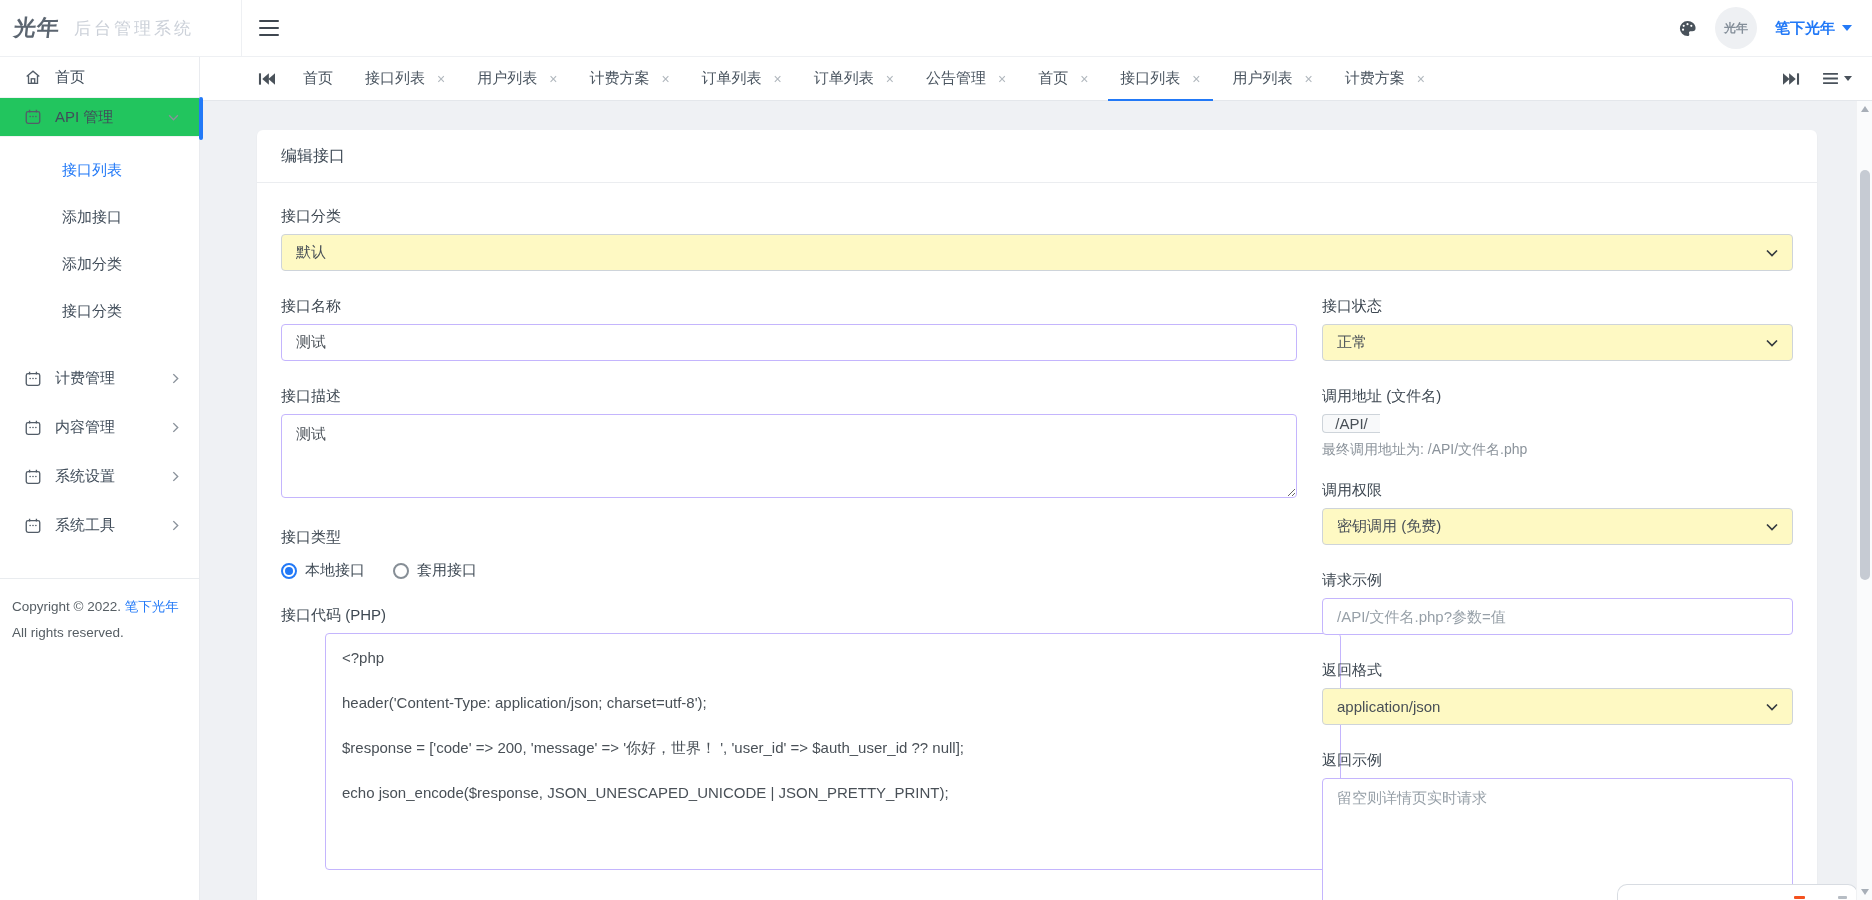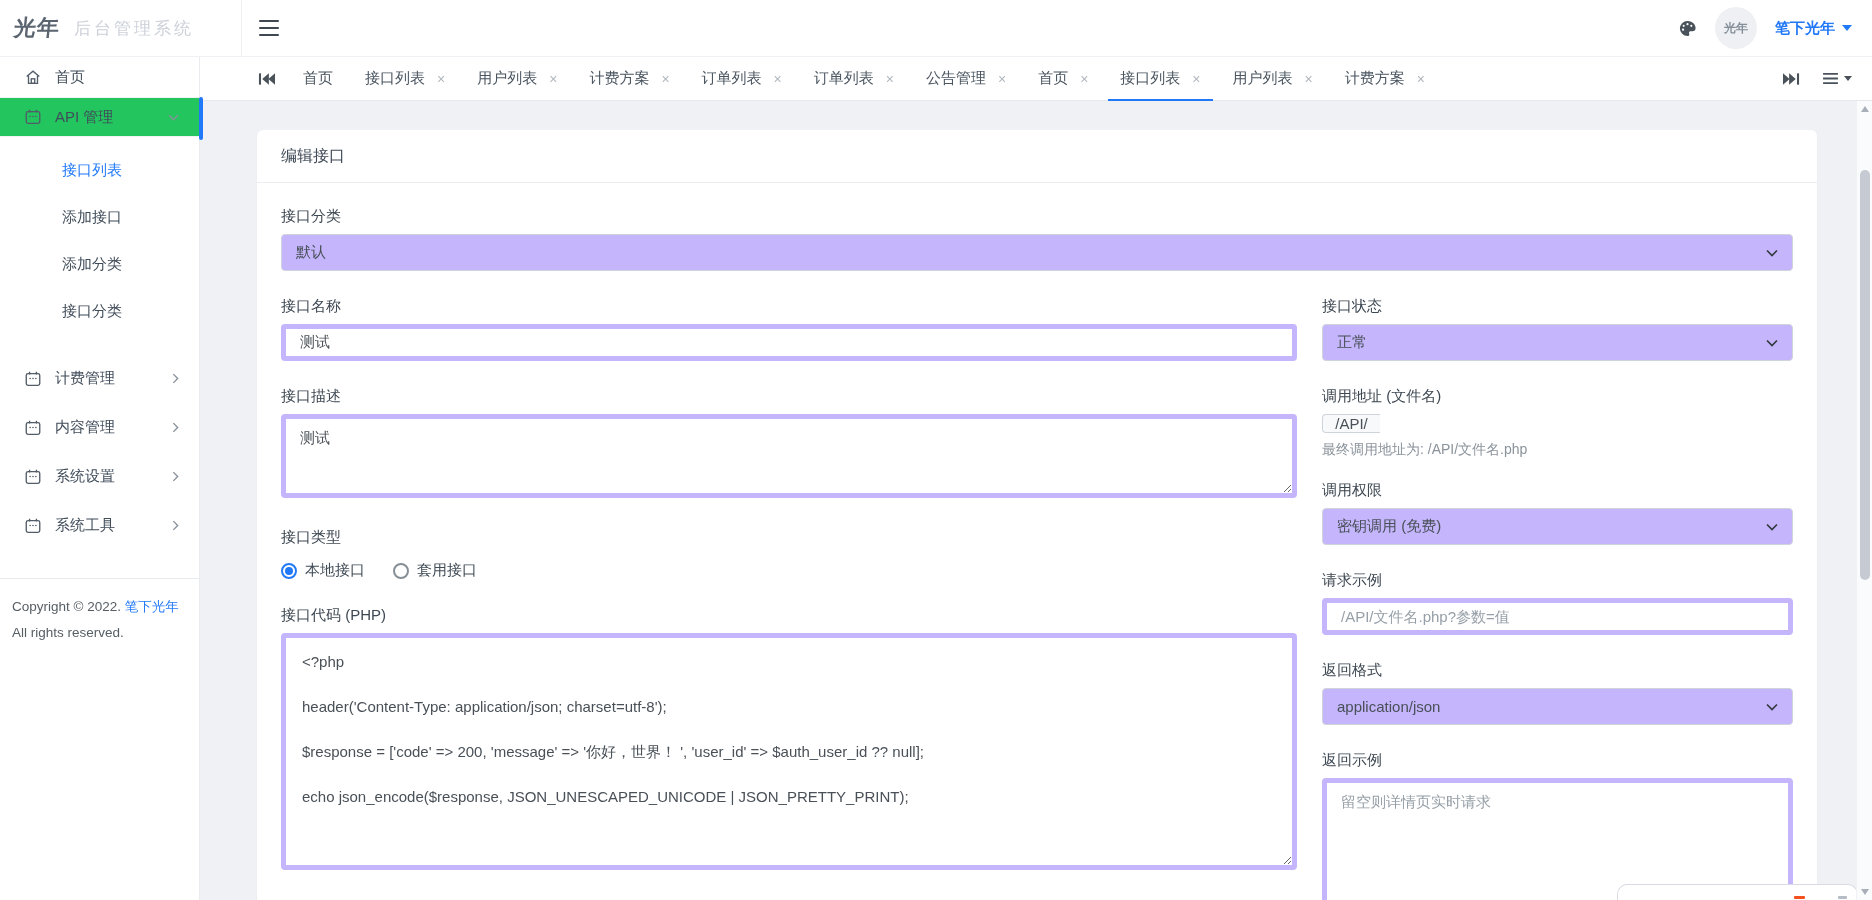--- a/index.html
+++ b/index.html
@@ -63,27 +63,27 @@
   .card-header { height:53px; display:flex; align-items:center; padding:0 24px; font-size:16px;
     color:#3f4a56; border-bottom:1px solid #ebedf0; }
   .card-body { padding:24px; }
   .cols { display:flex; gap:25px; }
   .col-left { width:1016px; flex:none; }
   .col-right { flex:1; min-width:0; }
 
   .field { margin-bottom:26px; }
   .field.last { margin-bottom:0; }
   .field > label { display:block; font-size:15px; color:#3e4852; margin-bottom:8px; }
-  .ctl { width:100%; height:37px; border:5px solid #c4b5fd; border-radius:4px; background:#fff;
+  .ctl { width:100%; height:37px; border:1px solid #c4b5fd; border-radius:4px; background:#fff;
     font-size:15px; color:#495057; padding:0 14px; outline:none; font-family:inherit; }
   .ctl::placeholder { color:#97a0a8; }
   textarea.ctl { height:auto; padding:8px 14px; line-height:1.5; }
-  textarea.code { height:237px; padding:13px 16px; white-space:pre; line-height:1.5; }
+  textarea.code { height:237px; padding:13px 16px; white-space:pre; line-height:1.5;margin-left:44px; }
   .select { position:relative; display:flex; align-items:center; justify-content:space-between;
-    height:37px; border:1px solid #ced4da; border-radius:4px; background:#c4b5fd; padding:0 14px;
+    height:37px; border:1px solid #ced4da; border-radius:4px; background:#fef9c3; padding:0 14px;
     font-size:15px; color:#495057; cursor:pointer; }
   .help { font-size:14px; color:#8b939b; margin-top:8px; }
   .igroup { display:flex; width:100%; }
   .igroup .prefix { width:58px; flex:none; display:flex; align-items:center; justify-content:center;
     background:#f8f9fa; border:1px solid #ced4da; border-right:0; border-radius:4px 0 0 4px;
     font-size:15px; color:#495057; }
   .igroup input { border-radius:0 4px 4px 0; }
   .radio-row { display:flex; gap:28px; margin-top:14px; }
   .radio { display:flex; align-items:center; gap:8px; font-size:15px; color:#414c57; cursor:pointer; }
   .rdot { width:16px; height:16px; border-radius:50%; border:2px solid #868e96; position:relative; background:#fff; }

